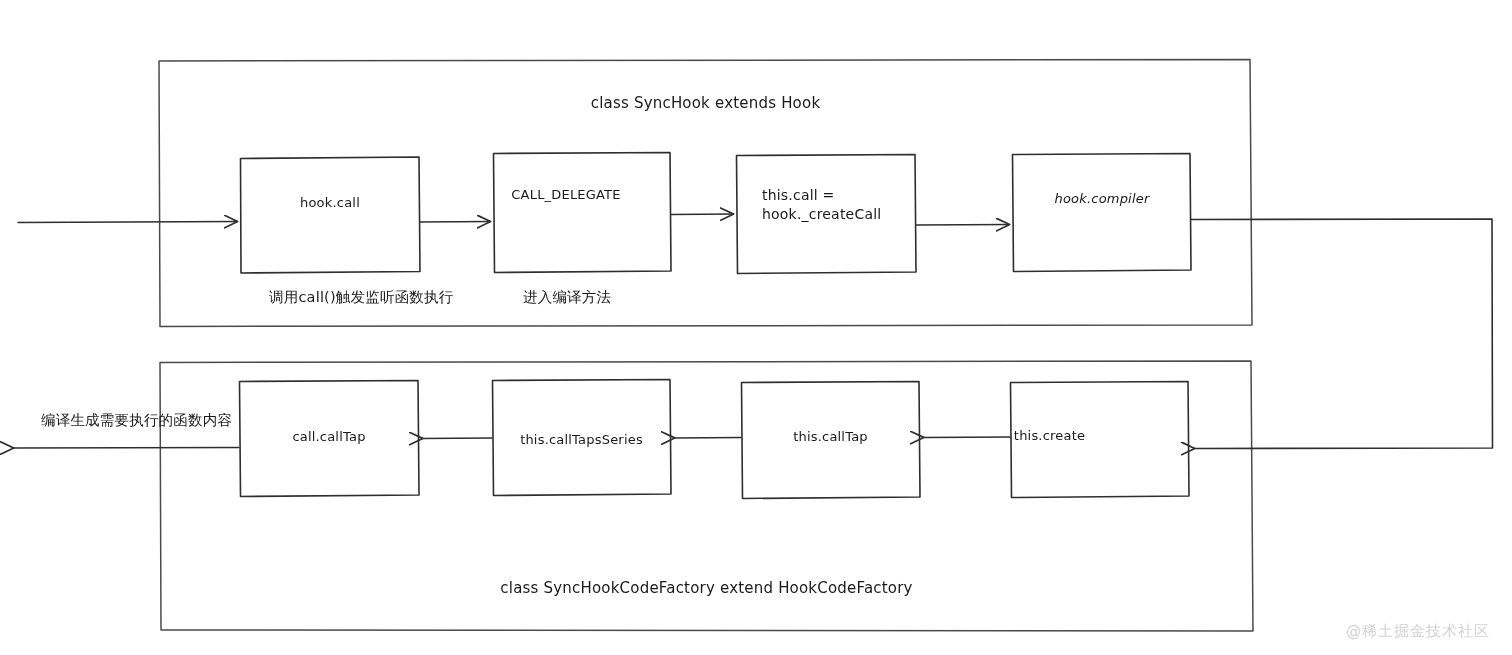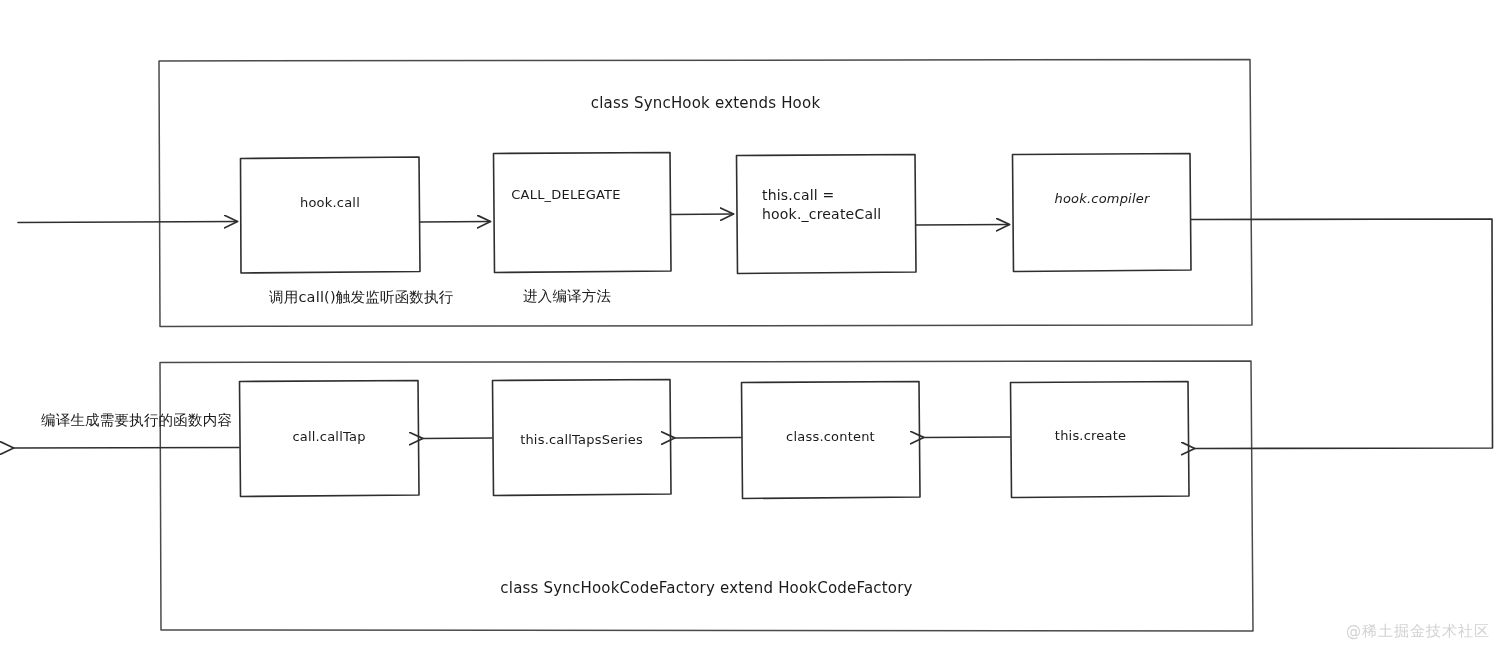--- a/index.html
+++ b/index.html
@@ -118,25 +118,25 @@
 
   <div class="lbl box-label-left" style="left:762px; top:186px; width:150px;">this.call =</div>
   <div class="lbl box-label-left" style="left:762px; top:205px; width:150px;">hook._createCall</div>
 
   <div class="lbl box-label" style="left:1013px; top:190px; width:178px;font-style:italic;">hook.compiler</div>
 
   <div class="lbl box-label" style="left:240px; top:428px; width:178px;">call.callTap</div>
 
   <div class="lbl box-label" style="left:493px; top:431px; width:177px;">this.callTapsSeries</div>
 
-  <div class="lbl box-label" style="left:742px; top:428px; width:177px;">class.content</div>
+  <div class="lbl box-label" style="left:742px; top:428px; width:177px;">this.callTap</div>
 
-  <div class="lbl box-label" style="left:1002px; top:427px; width:177px;">this.create</div>
+  <div class="lbl box-label" style="left:961px; top:427px; width:177px;">this.create</div>
 
   <div class="lbl note-cn" style="left:233px; top:288px;margin-left:36px;">调用call()触发监听函数执行</div>
 
-  <div class="lbl note-cn" style="left:523px; top:288px;font-family:Liberation Mono, monospace;">进入编译方法</div>
+  <div class="lbl note-cn" style="left:523px; top:288px;">进入编译方法</div>
 
   <div class="lbl note-cn" style="left:41px; top:411px;">编译生成需要执行的函数内容</div>
 
   <div class="watermark">@稀土掘金技术社区</div>
 
 </div>
 
 </body></html>

